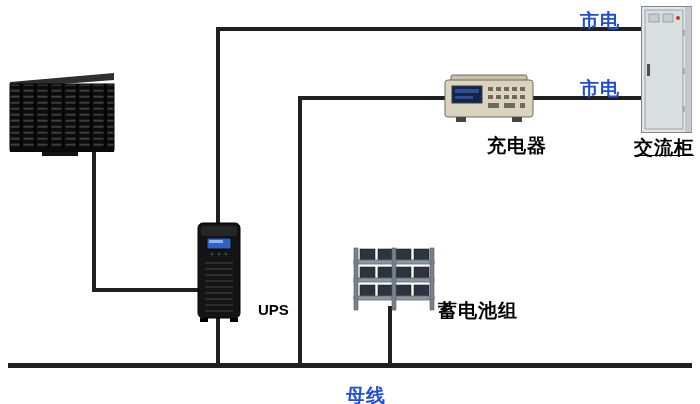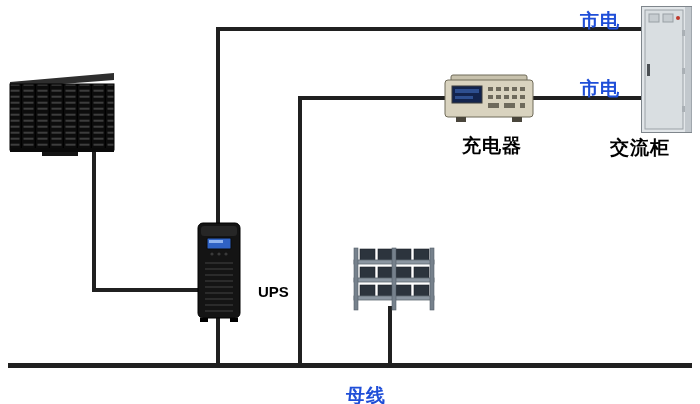--- a/index.html
+++ b/index.html
@@ -146,18 +146,19 @@
       <g fill="#76818c" stroke="#555f68" stroke-width="0.6">
         <rect x="2" y="2" width="4" height="62"></rect>
         <rect x="40" y="2" width="4" height="62"></rect>
         <rect x="78" y="2" width="4" height="62"></rect>
       </g>
     </svg>
   </div>
 
   <div class="lbl blue" style="left:580px; top:8px;">市电</div>
   <div class="lbl blue" style="left:580px; top:76px;">市电</div>
-  <div class="lbl" style="left:462px; top:133px;">充电器</div>
-  <div class="lbl" style="left:610px; top:135px;">交流柜</div>
-  <div class="lbl" style="left:258px; top:283px; font-size:15px; letter-spacing:0;">UPS</div>
+  <div class="lbl" style="left:487px; top:133px;">充电器</div>
+  <div class="lbl" style="left:634px; top:135px;text-decoration:underline;">交流柜</div>
+  <div class="lbl" style="left:258px; top:301px; font-size:15px; letter-spacing:0;">UPS</div>
+  <div class="lbl" style="left:438px; top:298px;">蓄电池组</div>
   <div class="lbl blue" style="left:334px; top:383px;margin-left:12px;">母线</div>
 
 </div>
 
 </body></html>

